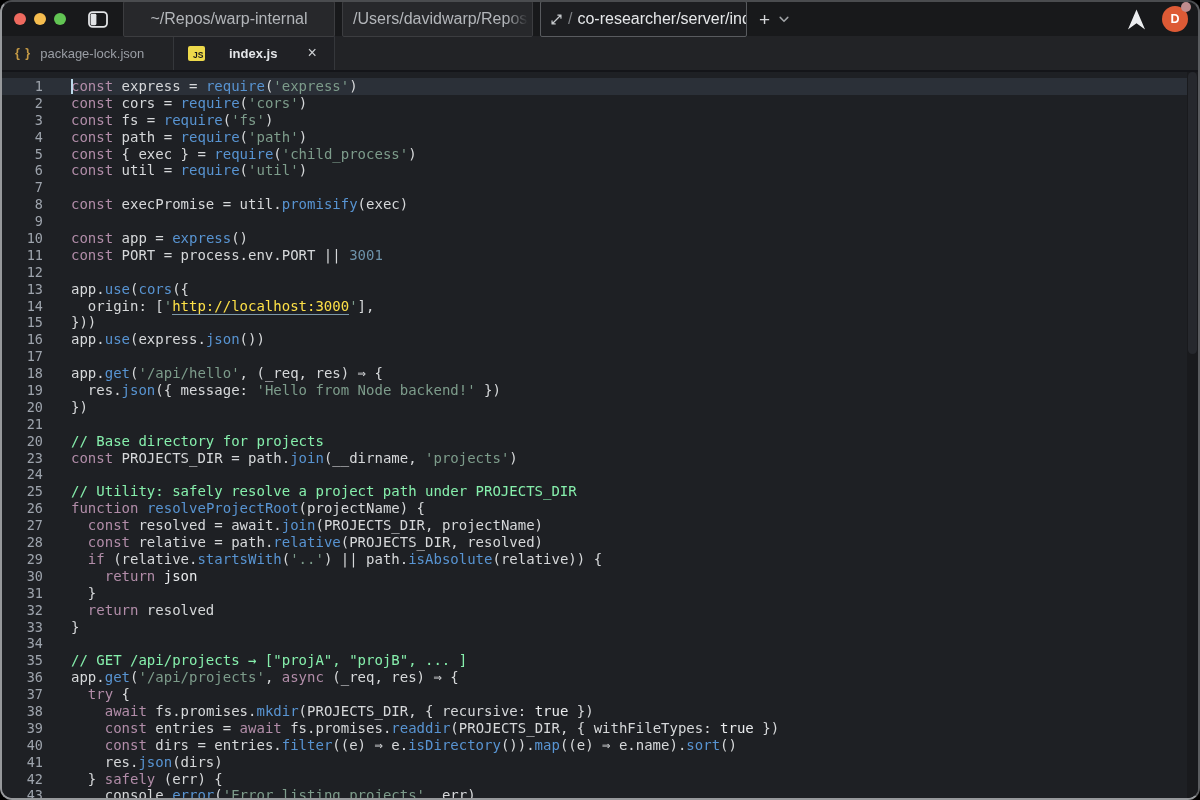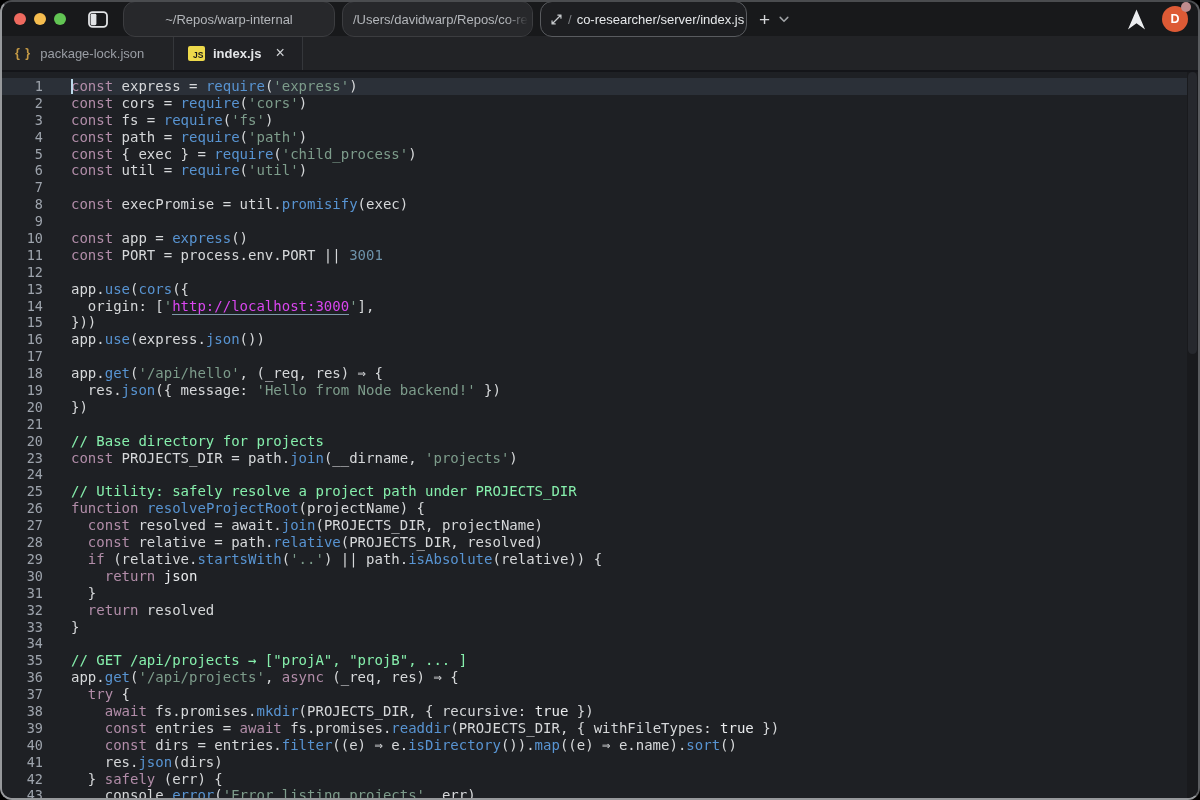--- a/index.html
+++ b/index.html
@@ -23,22 +23,22 @@
   .traffic-lights { display:flex; gap:8px; align-items:center; }
   .light { width:12px; height:12px; border-radius:50%; }
   .light-close { background:#ee6a5f; }
   .light-min   { background:#f5bd4f; }
   .light-zoom  { background:#62c554; }
 
   .sidebar-toggle { margin-left:22px; display:flex; align-items:center; cursor:default; }
 
   .title-tabs { display:flex; gap:7px; margin-left:15px; align-items:center; }
   .title-tab {
-    height:36px; border-radius:12px; display:flex; align-items:center;
-    font-size:13px; color:#b3b6ba; background:#27282b;
+    height:36px; border-radius:2px; display:flex; align-items:center;
+    font-size:16px; color:#b3b6ba; background:#27282b;
     border:1px solid #3c3d40; position:relative; overflow:hidden;
     white-space:nowrap;
   }
   .title-tab.t1 { width:212px; justify-content:center; }
   .title-tab.t2 { width:191px; padding-left:10px; }
   .title-tab.t2::after {
     content:""; position:absolute; right:0; top:0; bottom:0; width:26px;
     background:linear-gradient(to right, rgba(39,40,43,0), #27282b 85%);
   }
   .title-tab.t3 {
@@ -68,21 +68,21 @@
     height:36px; background:#222326; display:flex; align-items:stretch;
     border-bottom:2px solid #141519;
   }
   .editor-tab { display:flex; align-items:center; font-size:13px; }
   .editor-tab.inactive {
     width:172px; padding-left:13px; gap:9px; color:#9a9ea5;
     border-right:1px solid #35373b;
   }
   .json-braces-icon { color:#c59a45; font-weight:bold; font-size:12.5px; letter-spacing:1px; }
   .editor-tab.active {
-    padding:0 17px 0 14px; gap:8px; color:#e4e6e9; font-weight:bold;
+    padding:0 17px 0 14px; gap:24px; color:#e4e6e9; font-weight:bold;
     border-right:1px solid #35373b; background:#202125;
   }
   .js-badge {
     width:17px; height:15px; background:#edd94b; border-radius:2px;
     color:#17181a; font-size:8.5px; font-weight:bold;
     display:flex; align-items:flex-end; justify-content:flex-end;
     padding:0 1.5px 1px 0;
   }
   .tab-close { margin-left:6px; color:#ced1d4; font-size:16px; font-weight:400; line-height:14px; }
 
@@ -101,21 +101,21 @@
     flex:none; width:41px; text-align:right; color:#9ea4ad; font-size:13.5px;
   }
   .code-text { margin-left:28px; color:#d6d8da; }
   .tok-k { color:#b28da9; }
   .tok-f { color:#5894d2; }
   .tok-s { color:#7d9c8b; }
   .tok-c { color:#86efac; }
   .tok-n { color:#6e93ab; }
   .tok-l { color:#e9ebed; }
   .tok-p { color:#d6d8da; }
-  .tok-u { color:#d946ef; border-bottom:1px solid #7e99a9; }
+  .tok-u { color:#fde047; border-bottom:1px solid #7e99a9; }
   .caret {
     position:absolute; left:69px; top:1px; width:2px; height:14.5px;
     background:#bcd9ea;
   }
 
   .scrollbar-track {
     position:absolute; top:0; right:0; width:11px; height:100%;
     background:#191a1d;
   }
   .scrollbar-thumb {

